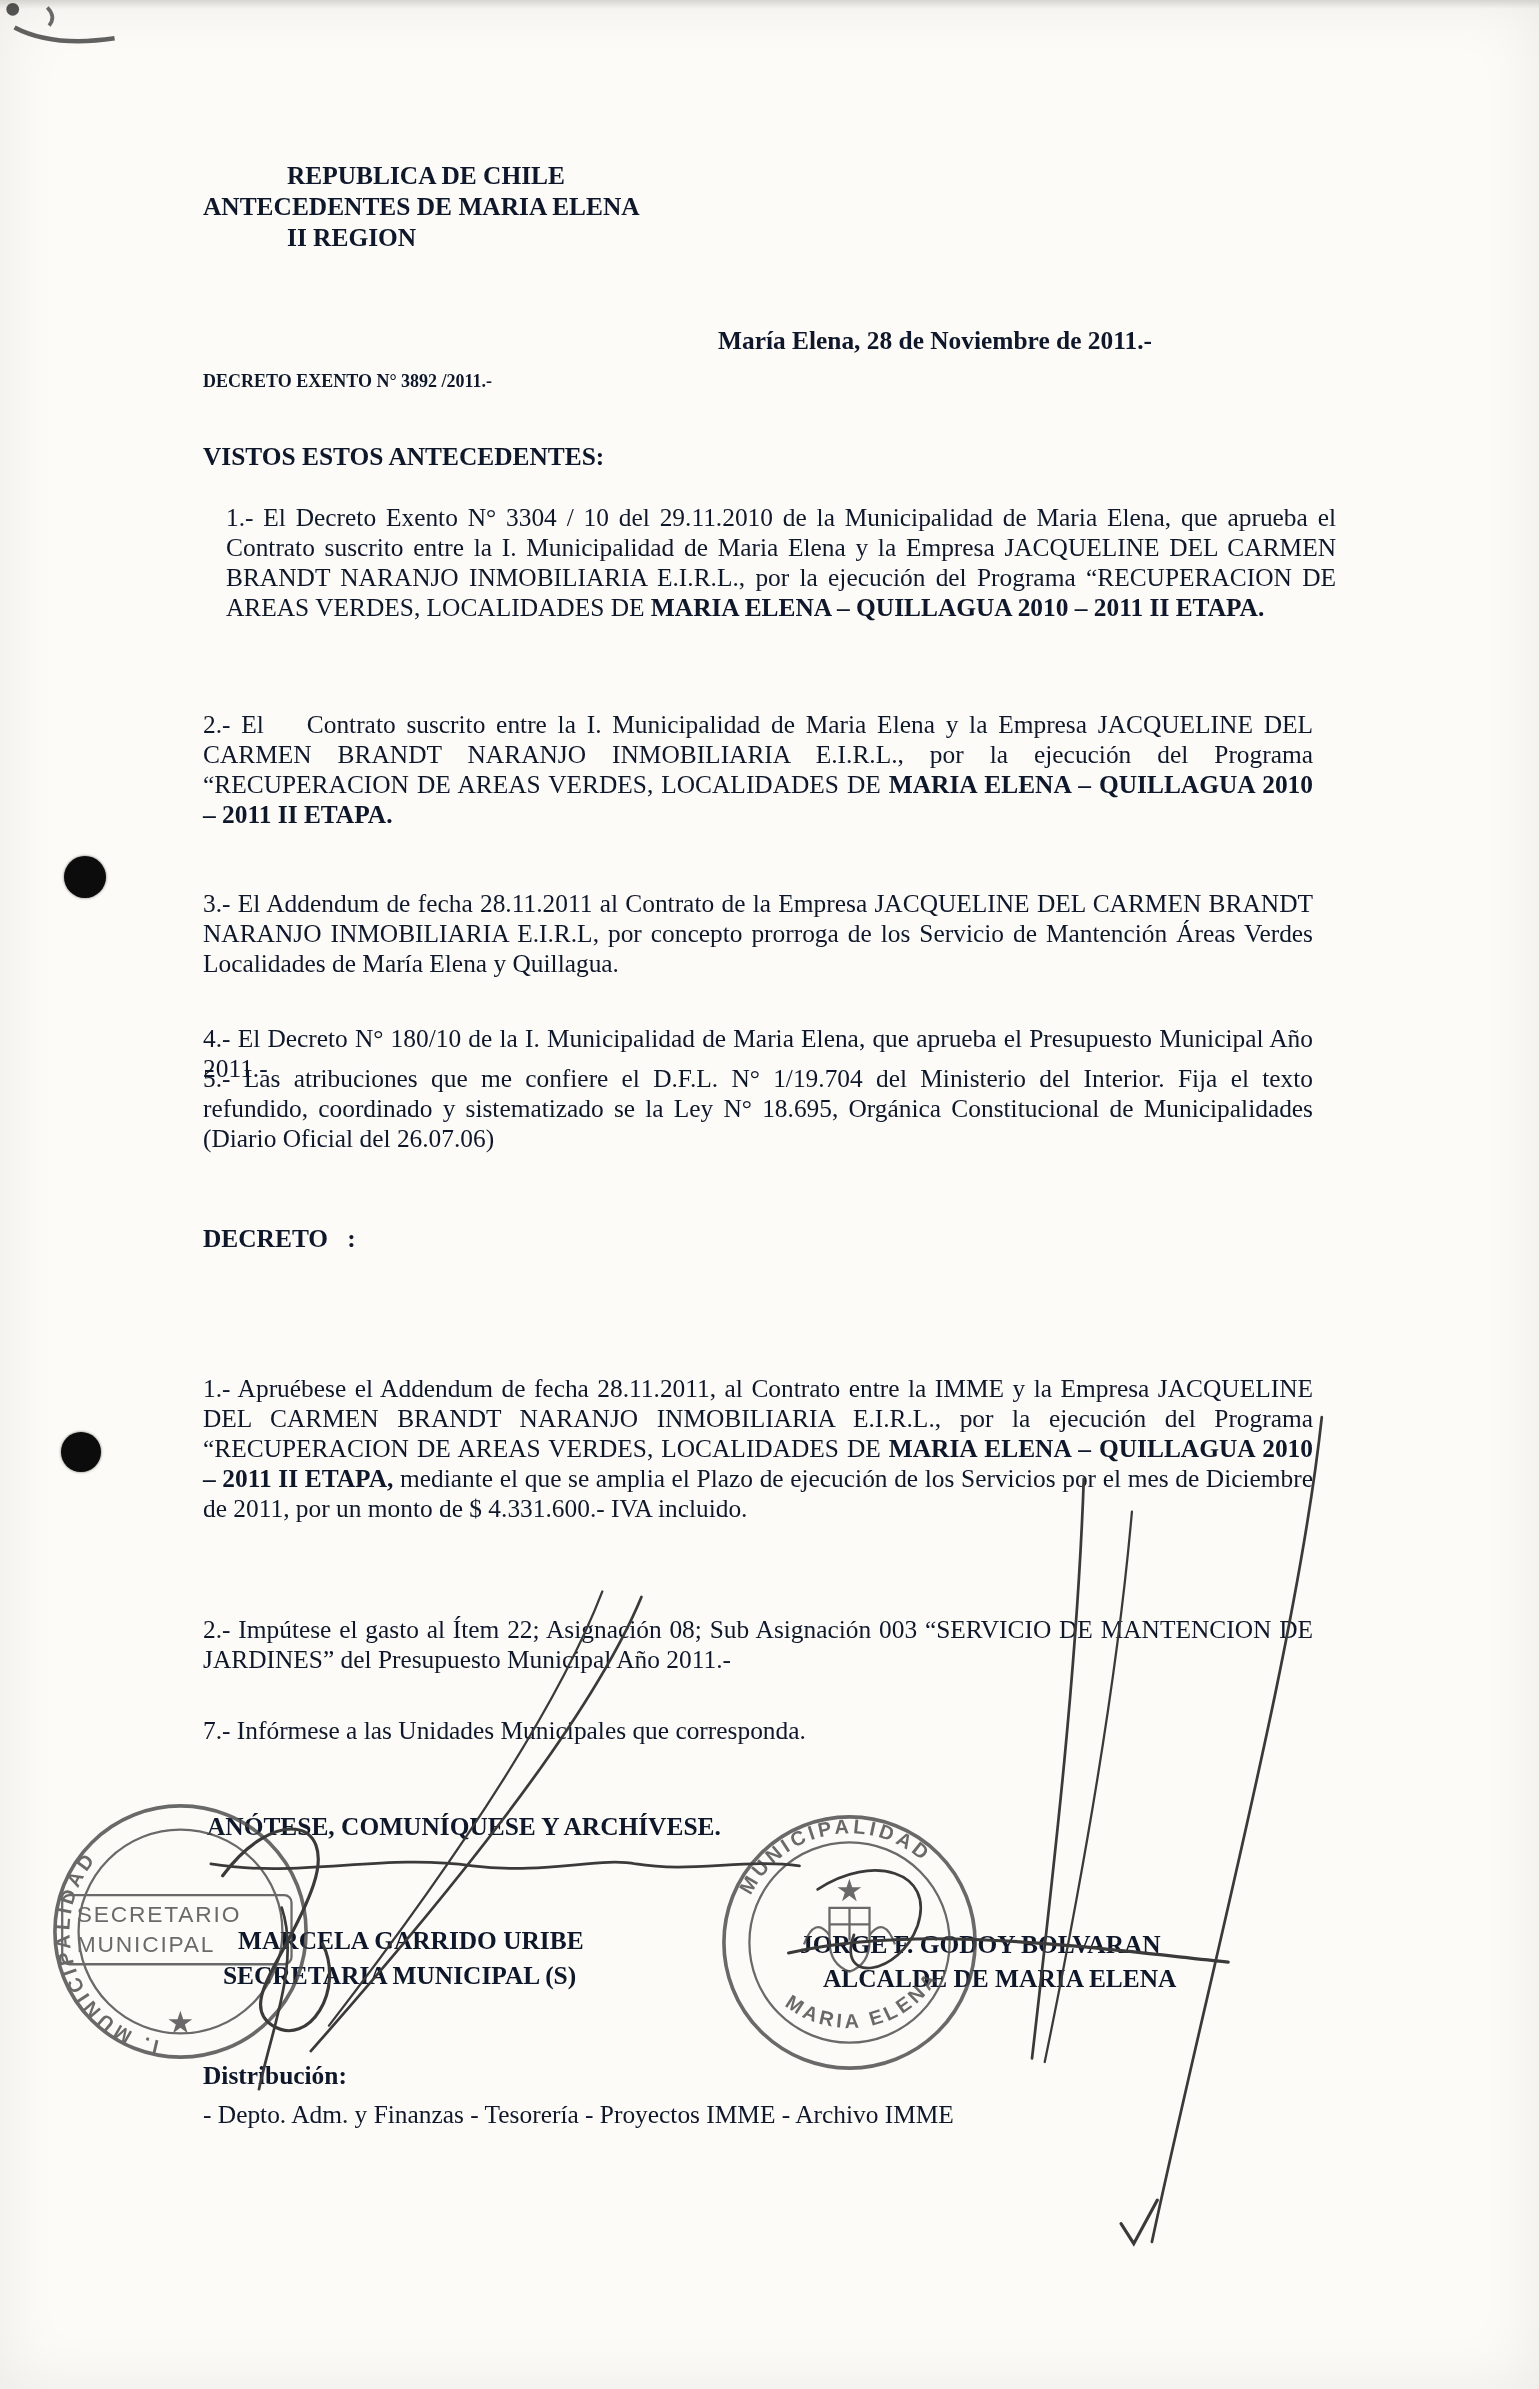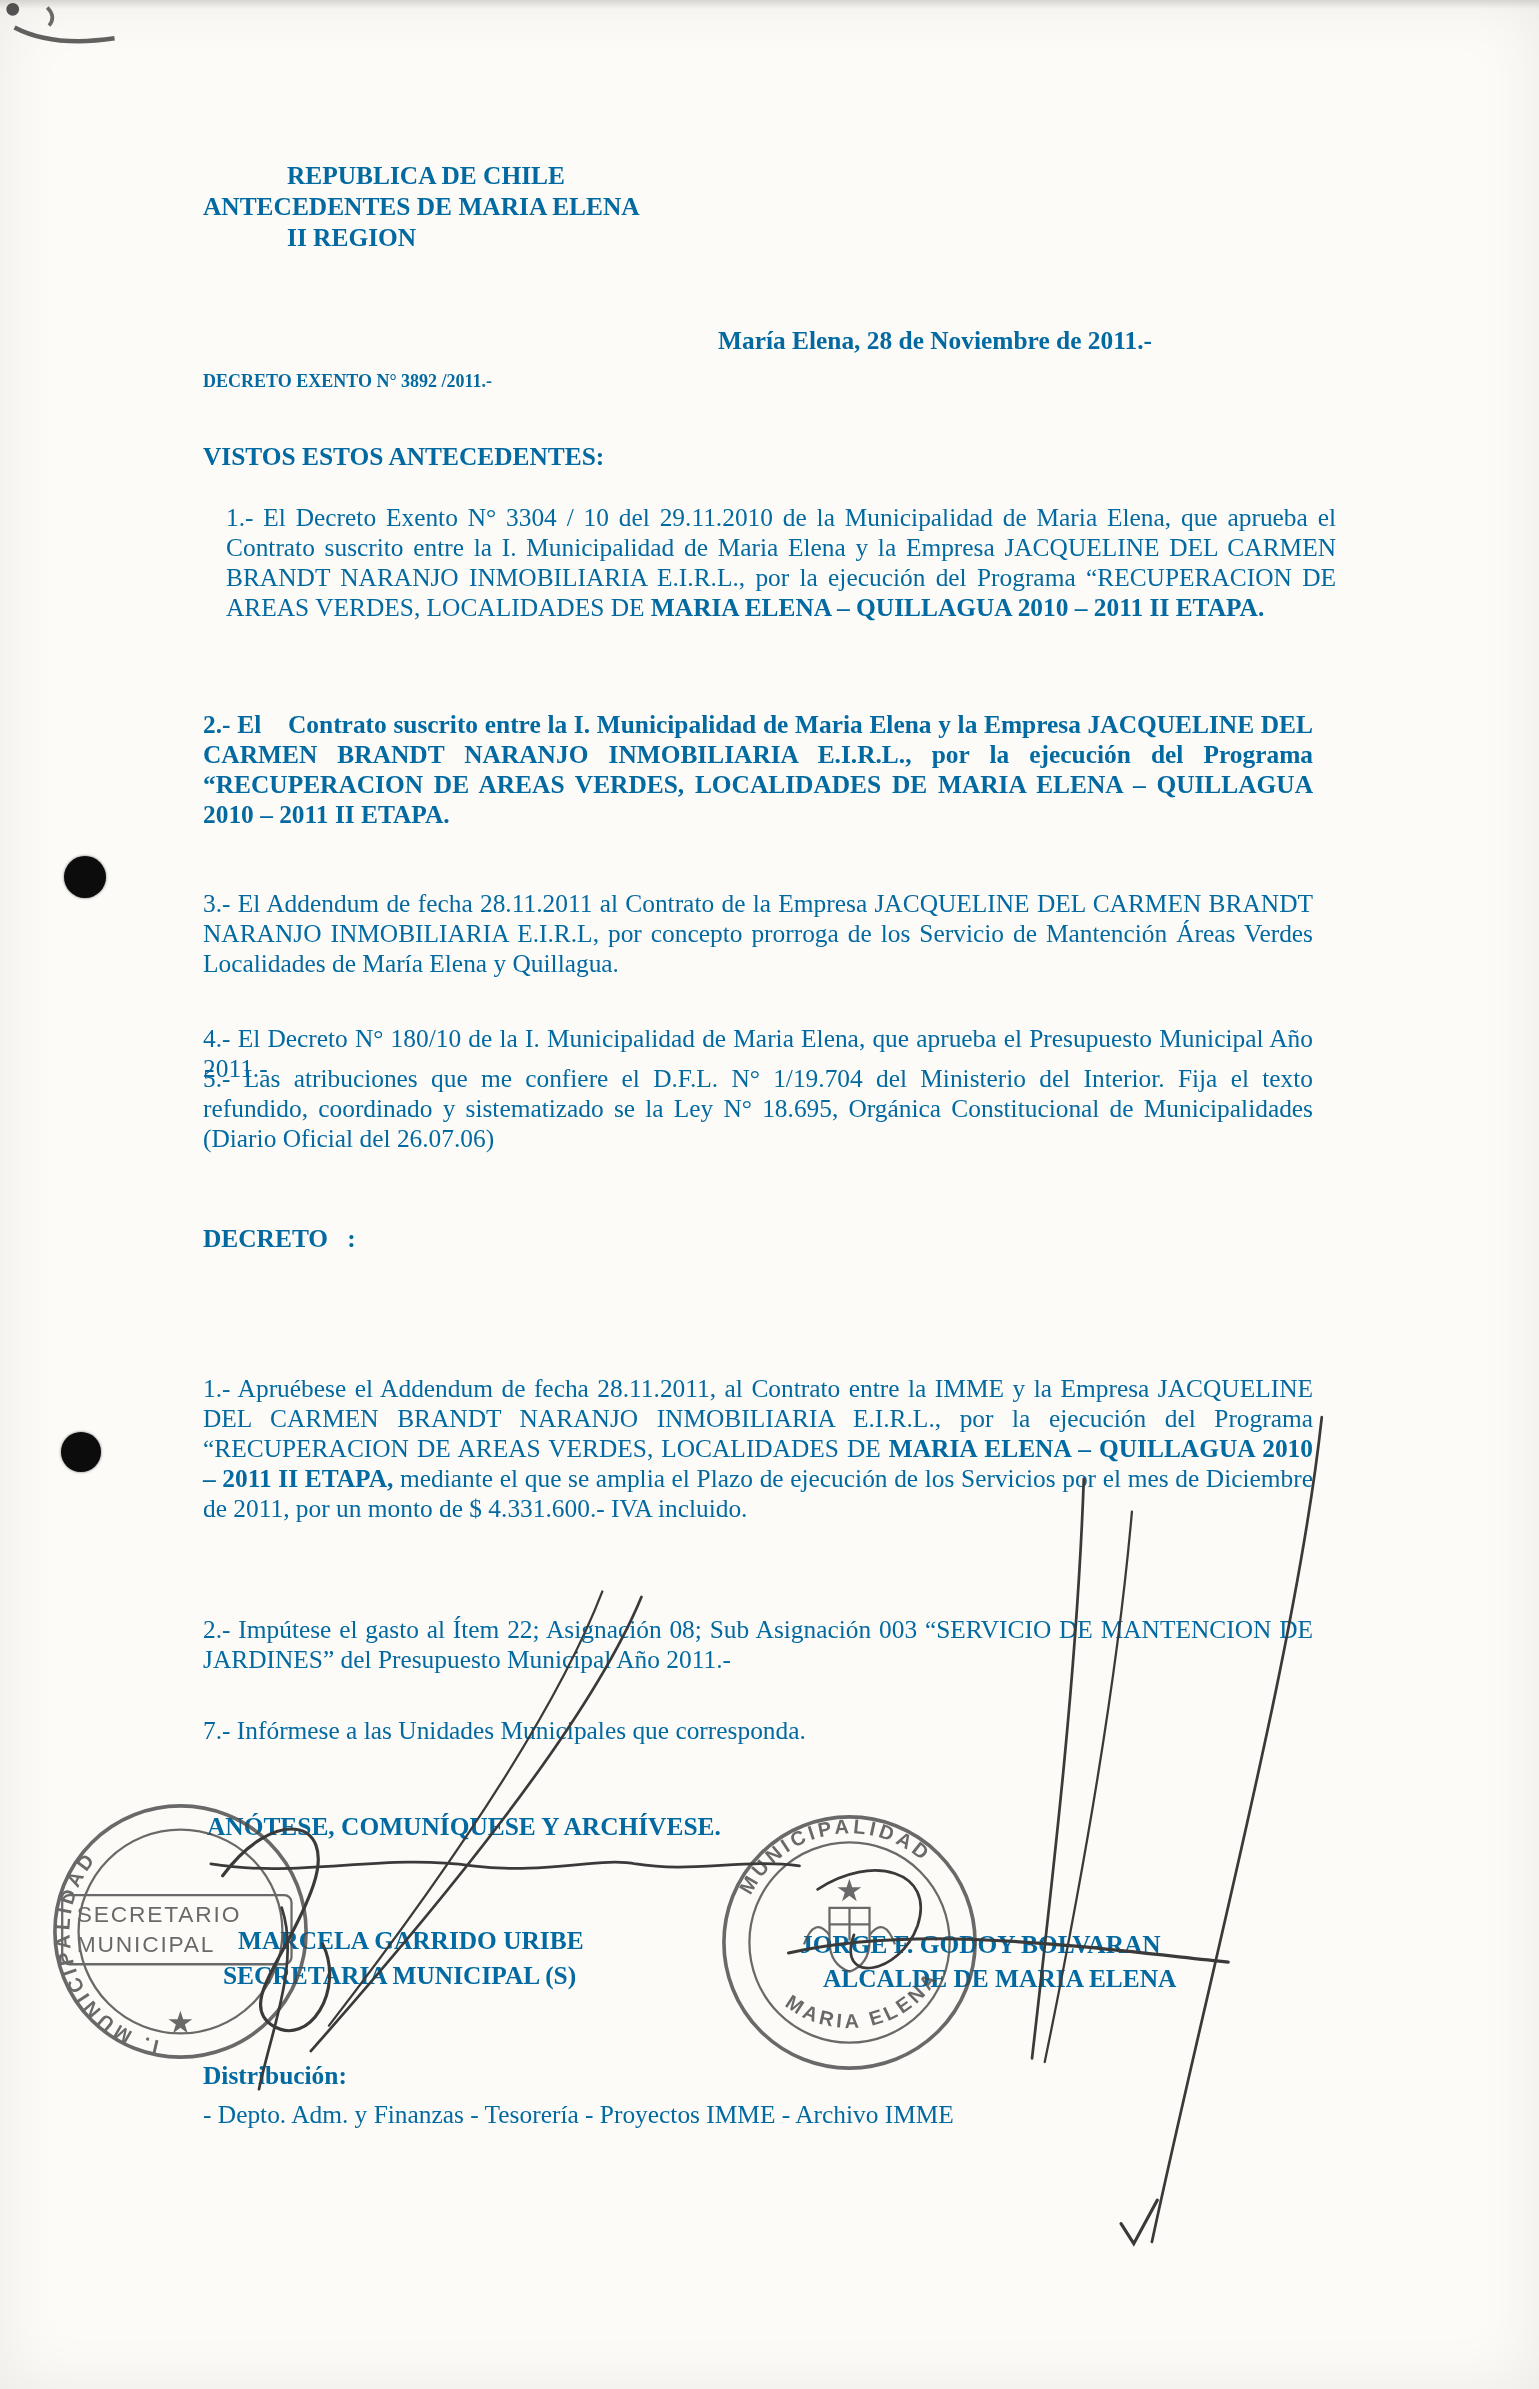--- a/index.html
+++ b/index.html
@@ -1,35 +1,35 @@
 <!DOCTYPE html>
 <html style="font-size:14.5px"><head>
 <meta charset="utf-8">
 <style>
   html,body{margin:0;padding:0;background:#c9c8c5;}
   .paper{
     position:relative;width:1539px;height:2389px;
     background:#fcfbf7;
-    font-family:"Liberation Serif",serif;color:#0369a1;
+    font-family:"Liberation Serif",serif;color:#0f172a;
     overflow:hidden;
     box-shadow:inset 0 0 64px rgba(0,0,0,.07);
   }
   .paper::before{
     content:"";position:absolute;left:0;top:0;width:100%;height:9px;
     background:linear-gradient(#b9b7b2,rgba(0,0,0,0));opacity:.5;pointer-events:none;
   }
   .para{position:absolute;left:203px;width:1110px;margin:0;font-size:25.4px;line-height:30px;text-align:justify;}
   .letterhead{position:absolute;left:203px;top:160px;font-weight:bold;font-size:25.4px;line-height:31px;white-space:nowrap;}
   .lh-indent{padding-left:84px;}
   .dateline{position:absolute;left:718px;top:298px;font-size:25.4px;font-weight:bold;white-space:nowrap;margin-top:28px;}
   .decree-number{position:absolute;left:203px;top:371px;font-size:18px;font-weight:bold;white-space:nowrap;}
   .heading{position:absolute;left:203px;font-size:25.4px;font-weight:bold;white-space:nowrap;}
   .h-vistos{top:442px;}
   .h-decreto{top:1224px;}
-  .b1{top:502px;margin-left:23px;} .b2{top:709px;font-weight:bold;} .b3{top:888px;} .b4{top:1023px;} .b5{top:1063px;}
+  .b1{top:502px;margin-left:23px;} .b2{top:709px;} .b3{top:888px;} .b4{top:1023px;} .b5{top:1063px;}
   .d1{top:1373px;} .d2{top:1614px;} .d3{top:1715px;}
   .closing{position:absolute;left:207px;top:1812px;font-size:25.4px;font-weight:bold;white-space:nowrap;}
   .sig{position:absolute;font-size:25.4px;font-weight:bold;white-space:nowrap;}
   .sig-name-left{left:238px;top:1926px;}
   .sig-title-left{left:223px;top:1961px;}
   .sig-name-right{left:800px;top:1930px;}
   .sig-title-right{left:823px;top:1964px;}
   .dist-heading{position:absolute;left:203px;top:2061px;font-size:25.4px;font-weight:bold;}
   .dist-line{position:absolute;left:203px;top:2100px;font-size:25.4px;}
   .hole{position:absolute;border-radius:50%;background:#0c0c0c;box-shadow:0 0 2.7px rgba(0,0,0,.6);}

